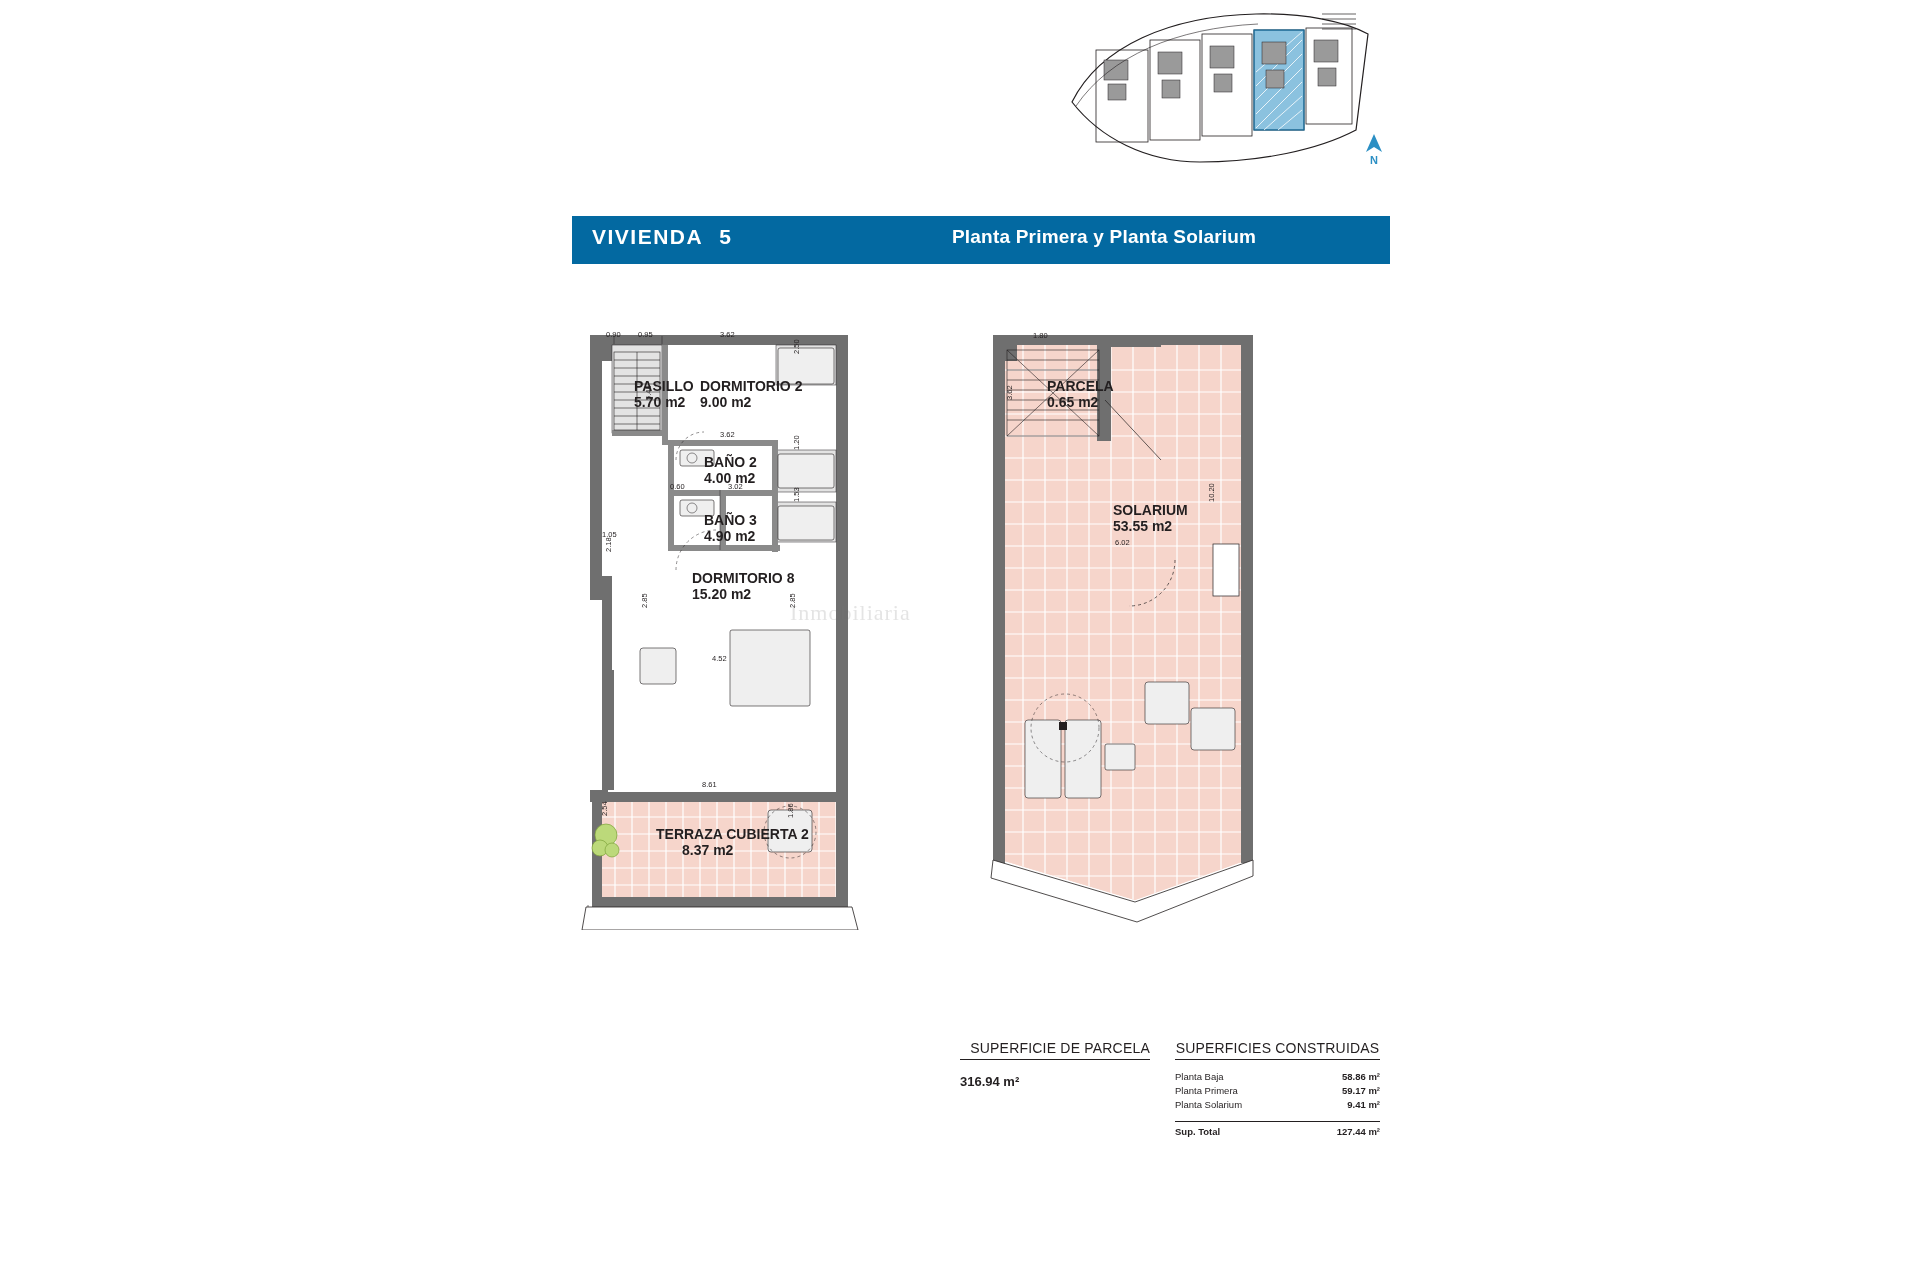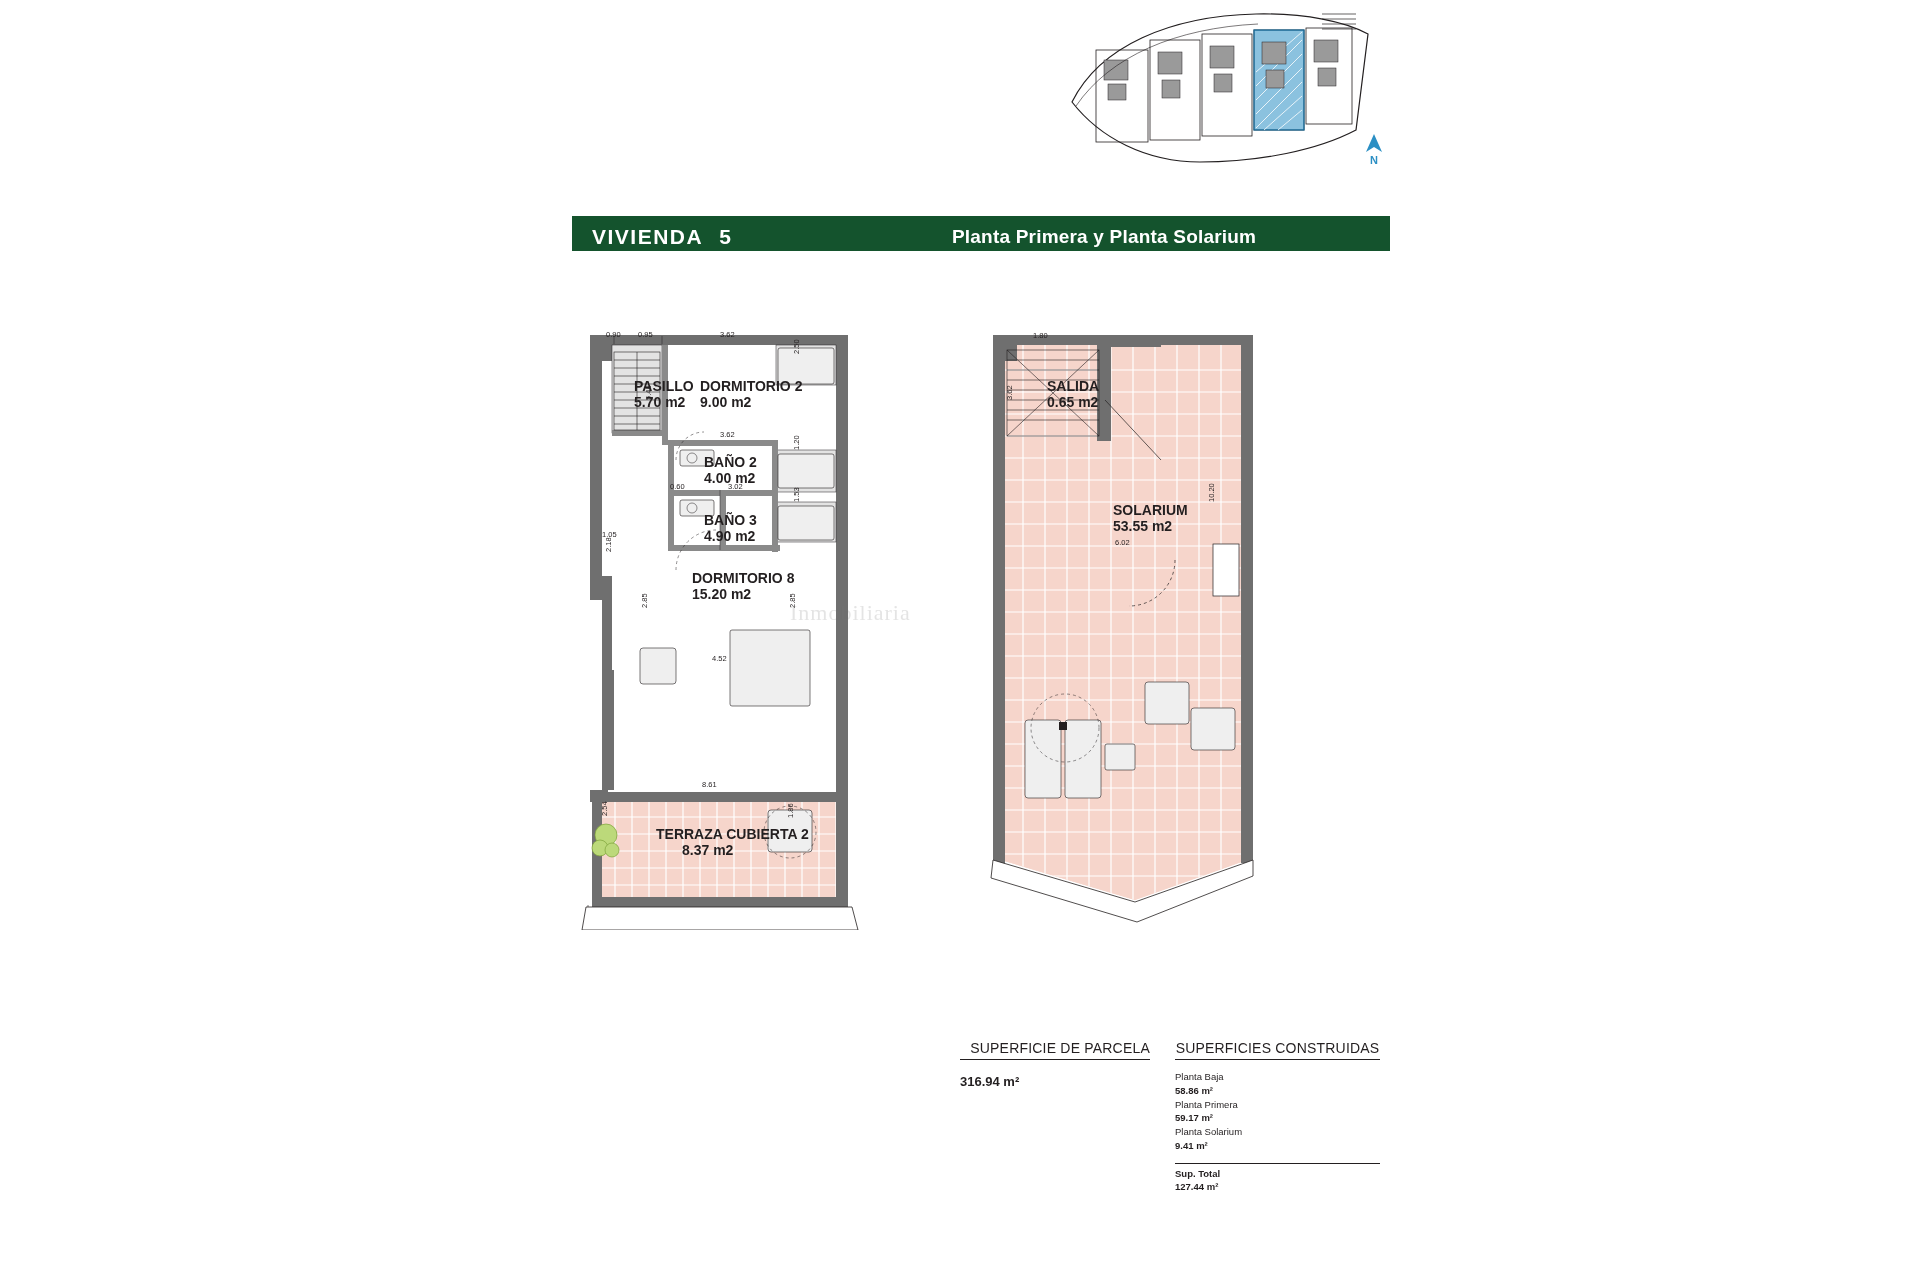--- a/index.html
+++ b/index.html
@@ -21,22 +21,22 @@
     width: 1920px;
     height: 1280px;
   }
 
   
   .title-bar {
     position: absolute;
     left: 572px;
     top: 216px;
     width: 818px;
-    height: 35px;
-    background: #14532d;
+    height: 48px;
+    background: #0369a1;
   }
   .title-left {
     position: absolute;
     left: 20px;
     top: 9px;
     color: #ffffff;
     font-size: 21px;
     font-weight: bold;
     letter-spacing: 1.5px;
   }
@@ -114,21 +114,20 @@
     letter-spacing: .2px;
   }
   .col-left { position: absolute; left: 0; top: 0; width: 190px; }
   .col-right { position: absolute; left: 215px; top: 0; width: 205px; }
   .rule { border-bottom: 1px solid #231f20; height: 1px; }
   .row {
     display: flex;
     justify-content: space-between;
     font-size: 9.5px;
     line-height: 1.45;
-    flex-direction: column;
   }
   .row .v { font-weight: bold; }
   .total-rule { border-top: 1px solid #231f20; margin-top: 2px; padding-top: 3px; }
 
   .watermark {
     position: absolute;
     left: 790px;
     top: 600px;
     font-size: 22px;
     color: rgba(120,120,120,0.20);
@@ -462,21 +461,21 @@
         <rect x="206" y="378" width="44" height="42" rx="3"></rect>
       </g>
       <g stroke="#231f20" stroke-width="0.5" fill="none" stroke-dasharray="3 3">
         <circle cx="80" cy="398" r="34"></circle>
       </g>
       <rect x="74" y="392" width="8" height="8" fill="#231f20"></rect>
     </svg>
 
     
     <div class="lbl bold" style="left:62px; top:48px;">
-      <span>SALIDA</span><br>
+      <span>PARCELA</span><br>
       <span>0.65 m2</span>
     </div>
     <div class="lbl bold" style="left:128px; top:172px;">
       <span>SOLARIUM</span><br>
       <span>53.55 m2</span>
     </div>
 
     <div class="dim" style="left:48px; top:1px;">1.80</div>
     <div class="dim v" style="left:20px; top:70px;">3.62</div>
     <div class="dim v" style="left:222px; top:172px;">10.20</div>

